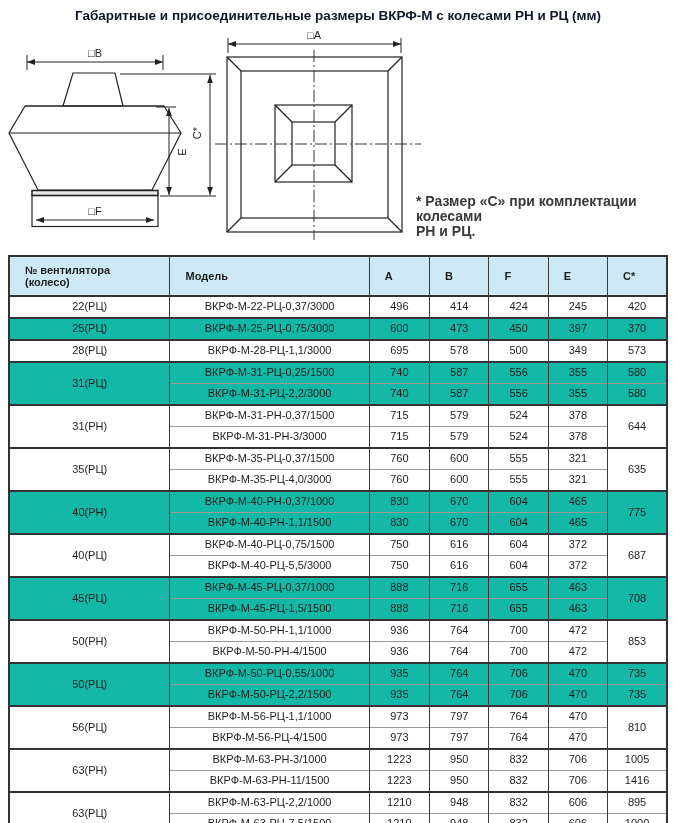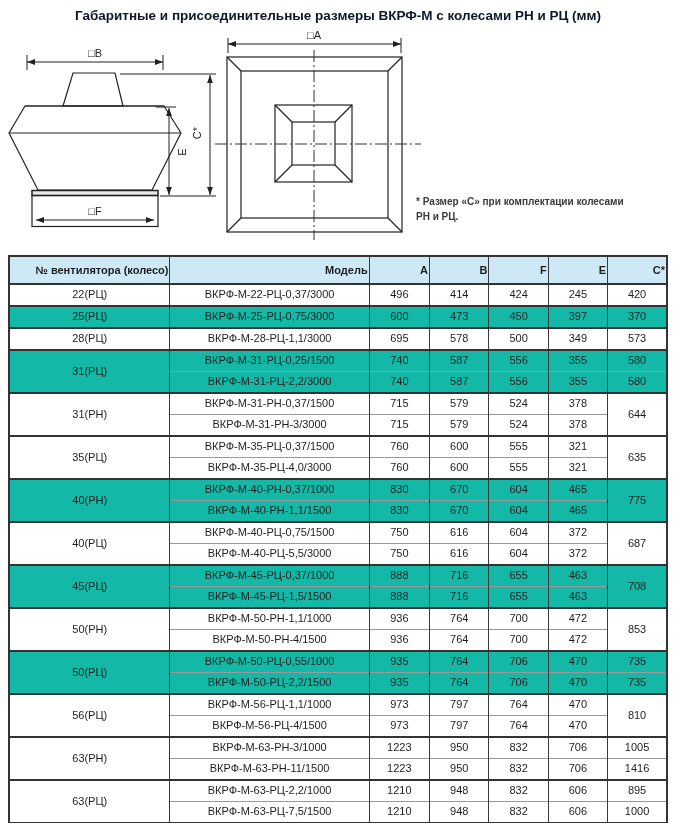--- a/index.html
+++ b/index.html
@@ -27,41 +27,41 @@
   .figure text {
     font-family: "Liberation Sans", sans-serif;
     font-size: 11px;
     fill: #222;
   }
   .note {
     position: absolute;
     left: 416px;
     top: 166px;
     width: 250px;
-    font-size: 10px;
+    font-size: 14px;
     line-height: 15px;
     color: #3a3a3a;
     font-weight: bold;
   }
   table.dims {
     border-collapse: collapse;
     table-layout: fixed;
     width: 660px;
     margin: 3px auto 0;
     font-size: 11px;
     color: #1e1e1e;
     border: 2px solid #333;
   }
   .dims th {
     background: #cde9f6;
     border: 1px solid #3a3a3a;
     border-bottom: 2px solid #333;
-    padding: 7px 1px;
+    padding: 7px 15px;
     font-size: 11px;
-    text-align: right;
+    text-align: left;
     margin-top: 17px;
   }
   .dims td {
     border-left: 1px solid #3a3a3a;
     border-right: 1px solid #3a3a3a;
     border-top: 1px solid #9a9a9a;
     border-bottom: none;
     text-align: center;
     padding: 2px 3px;
     height: 16px;

